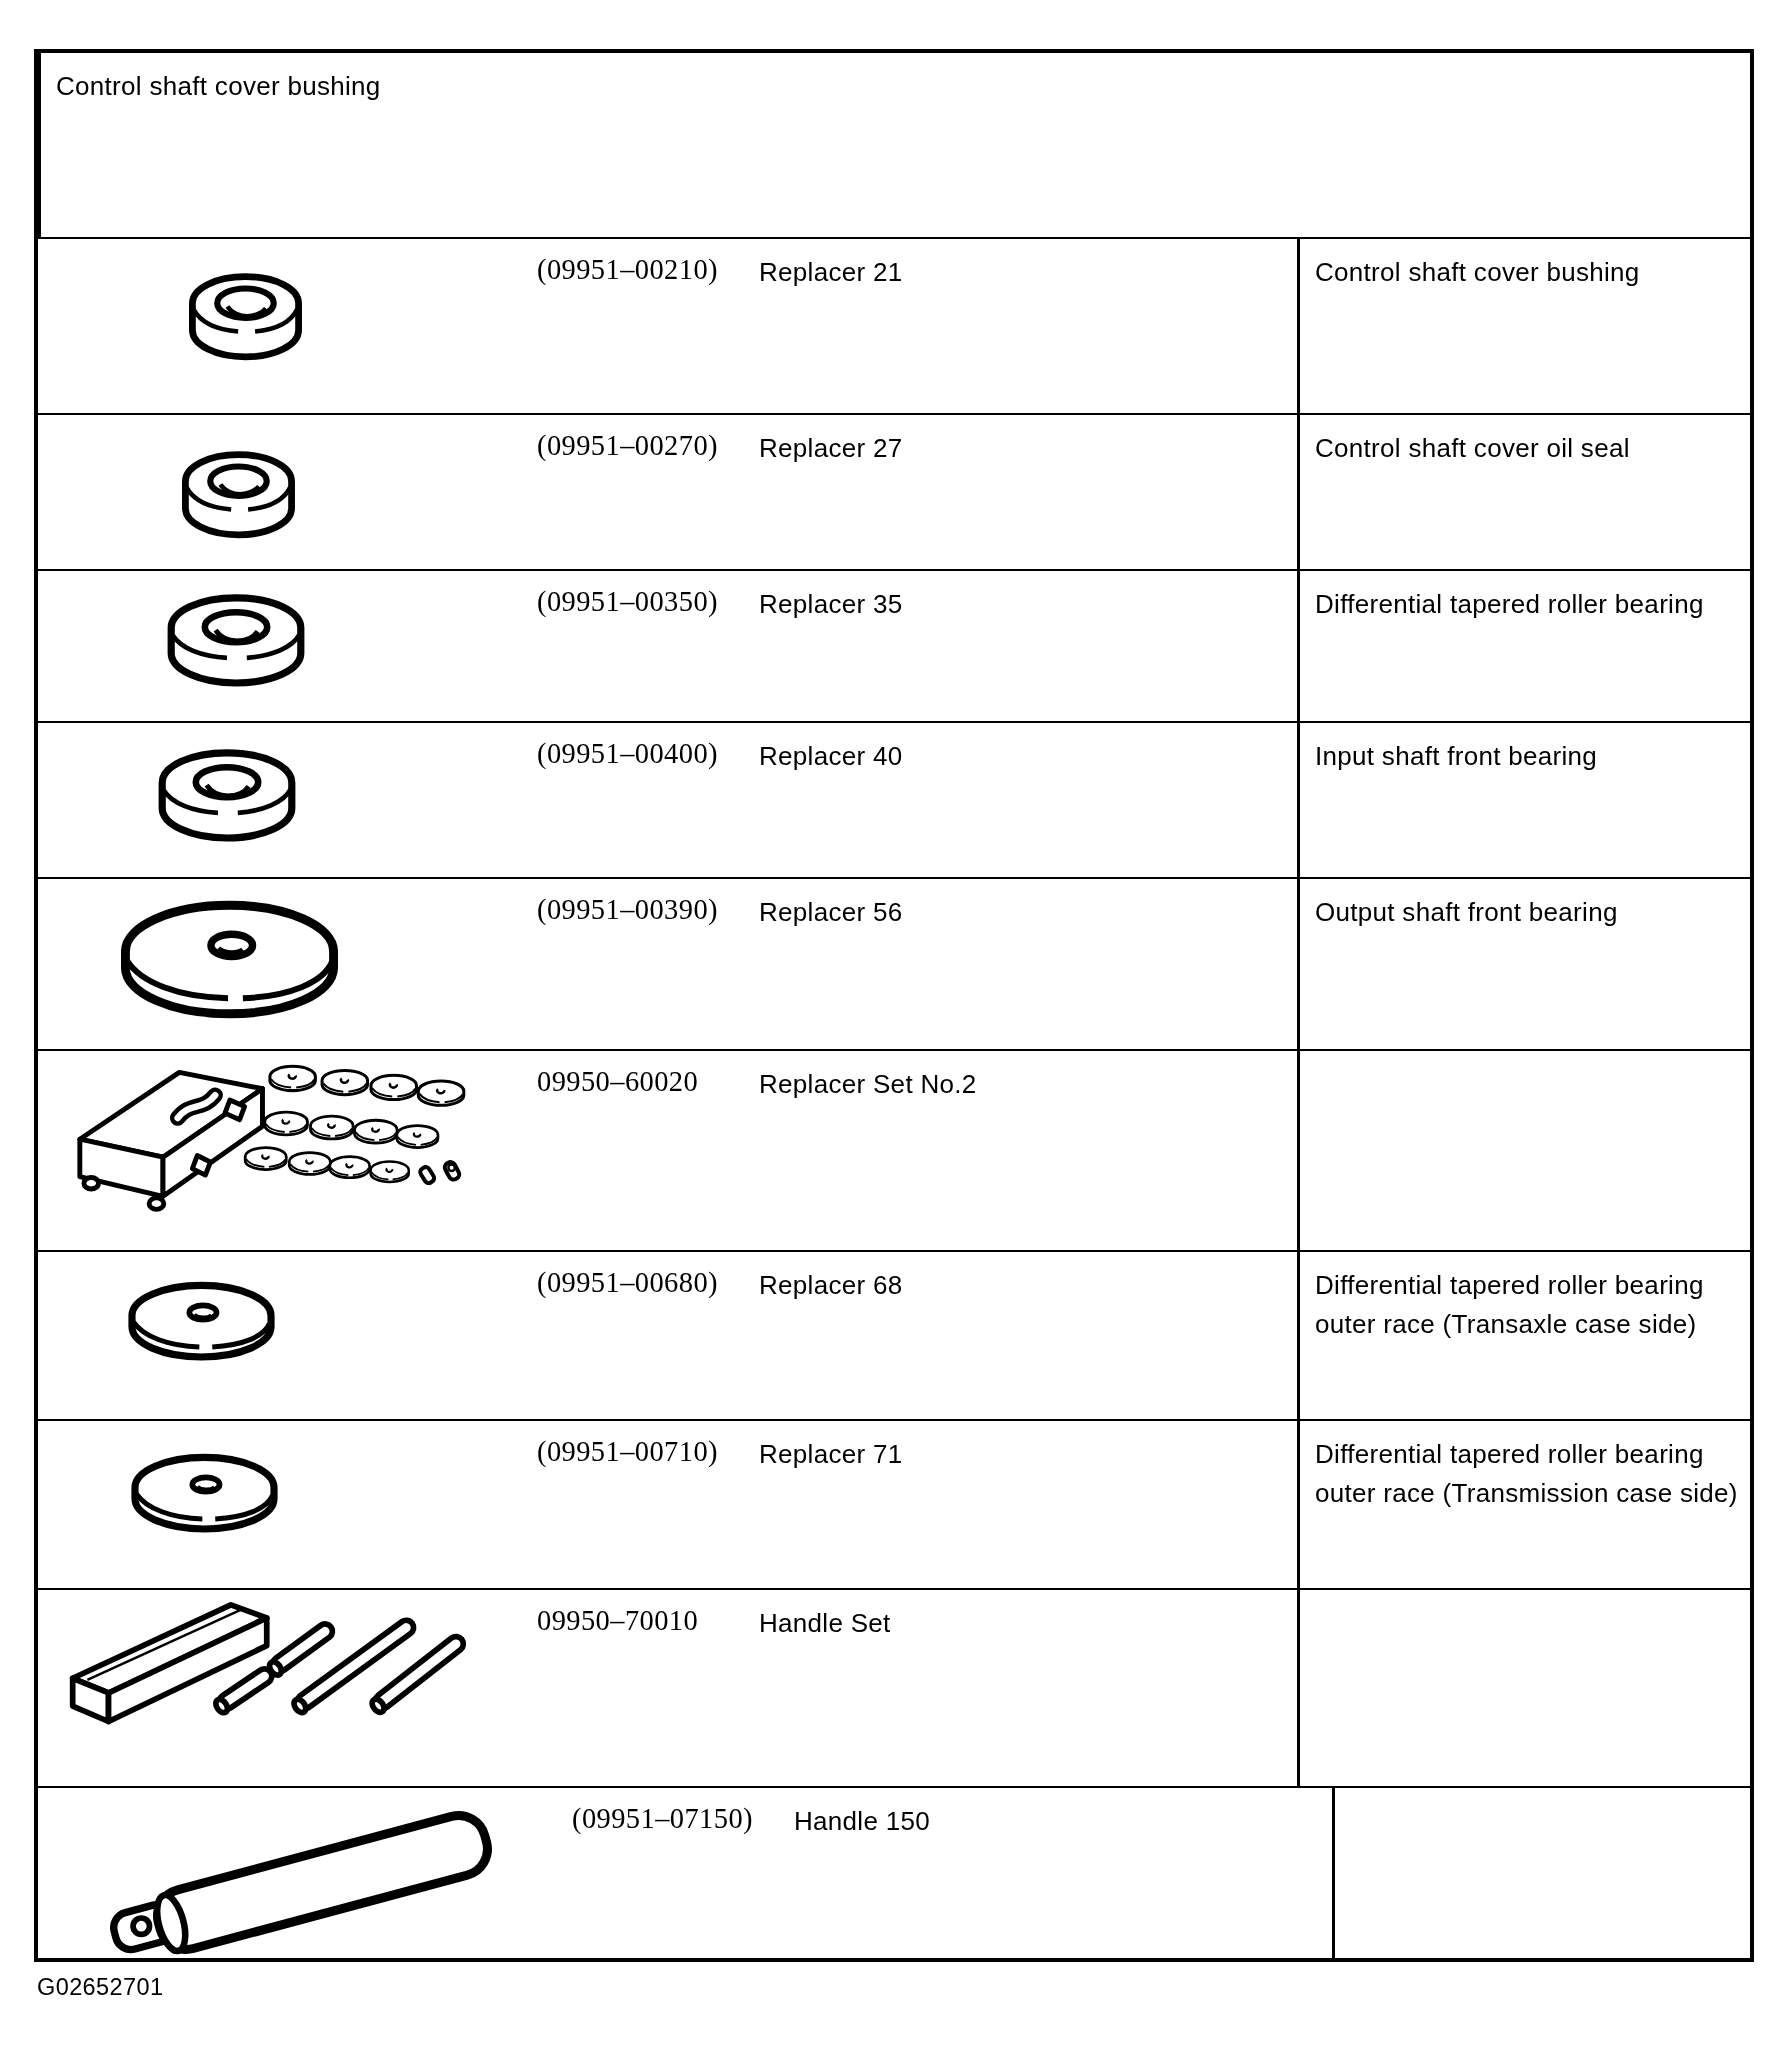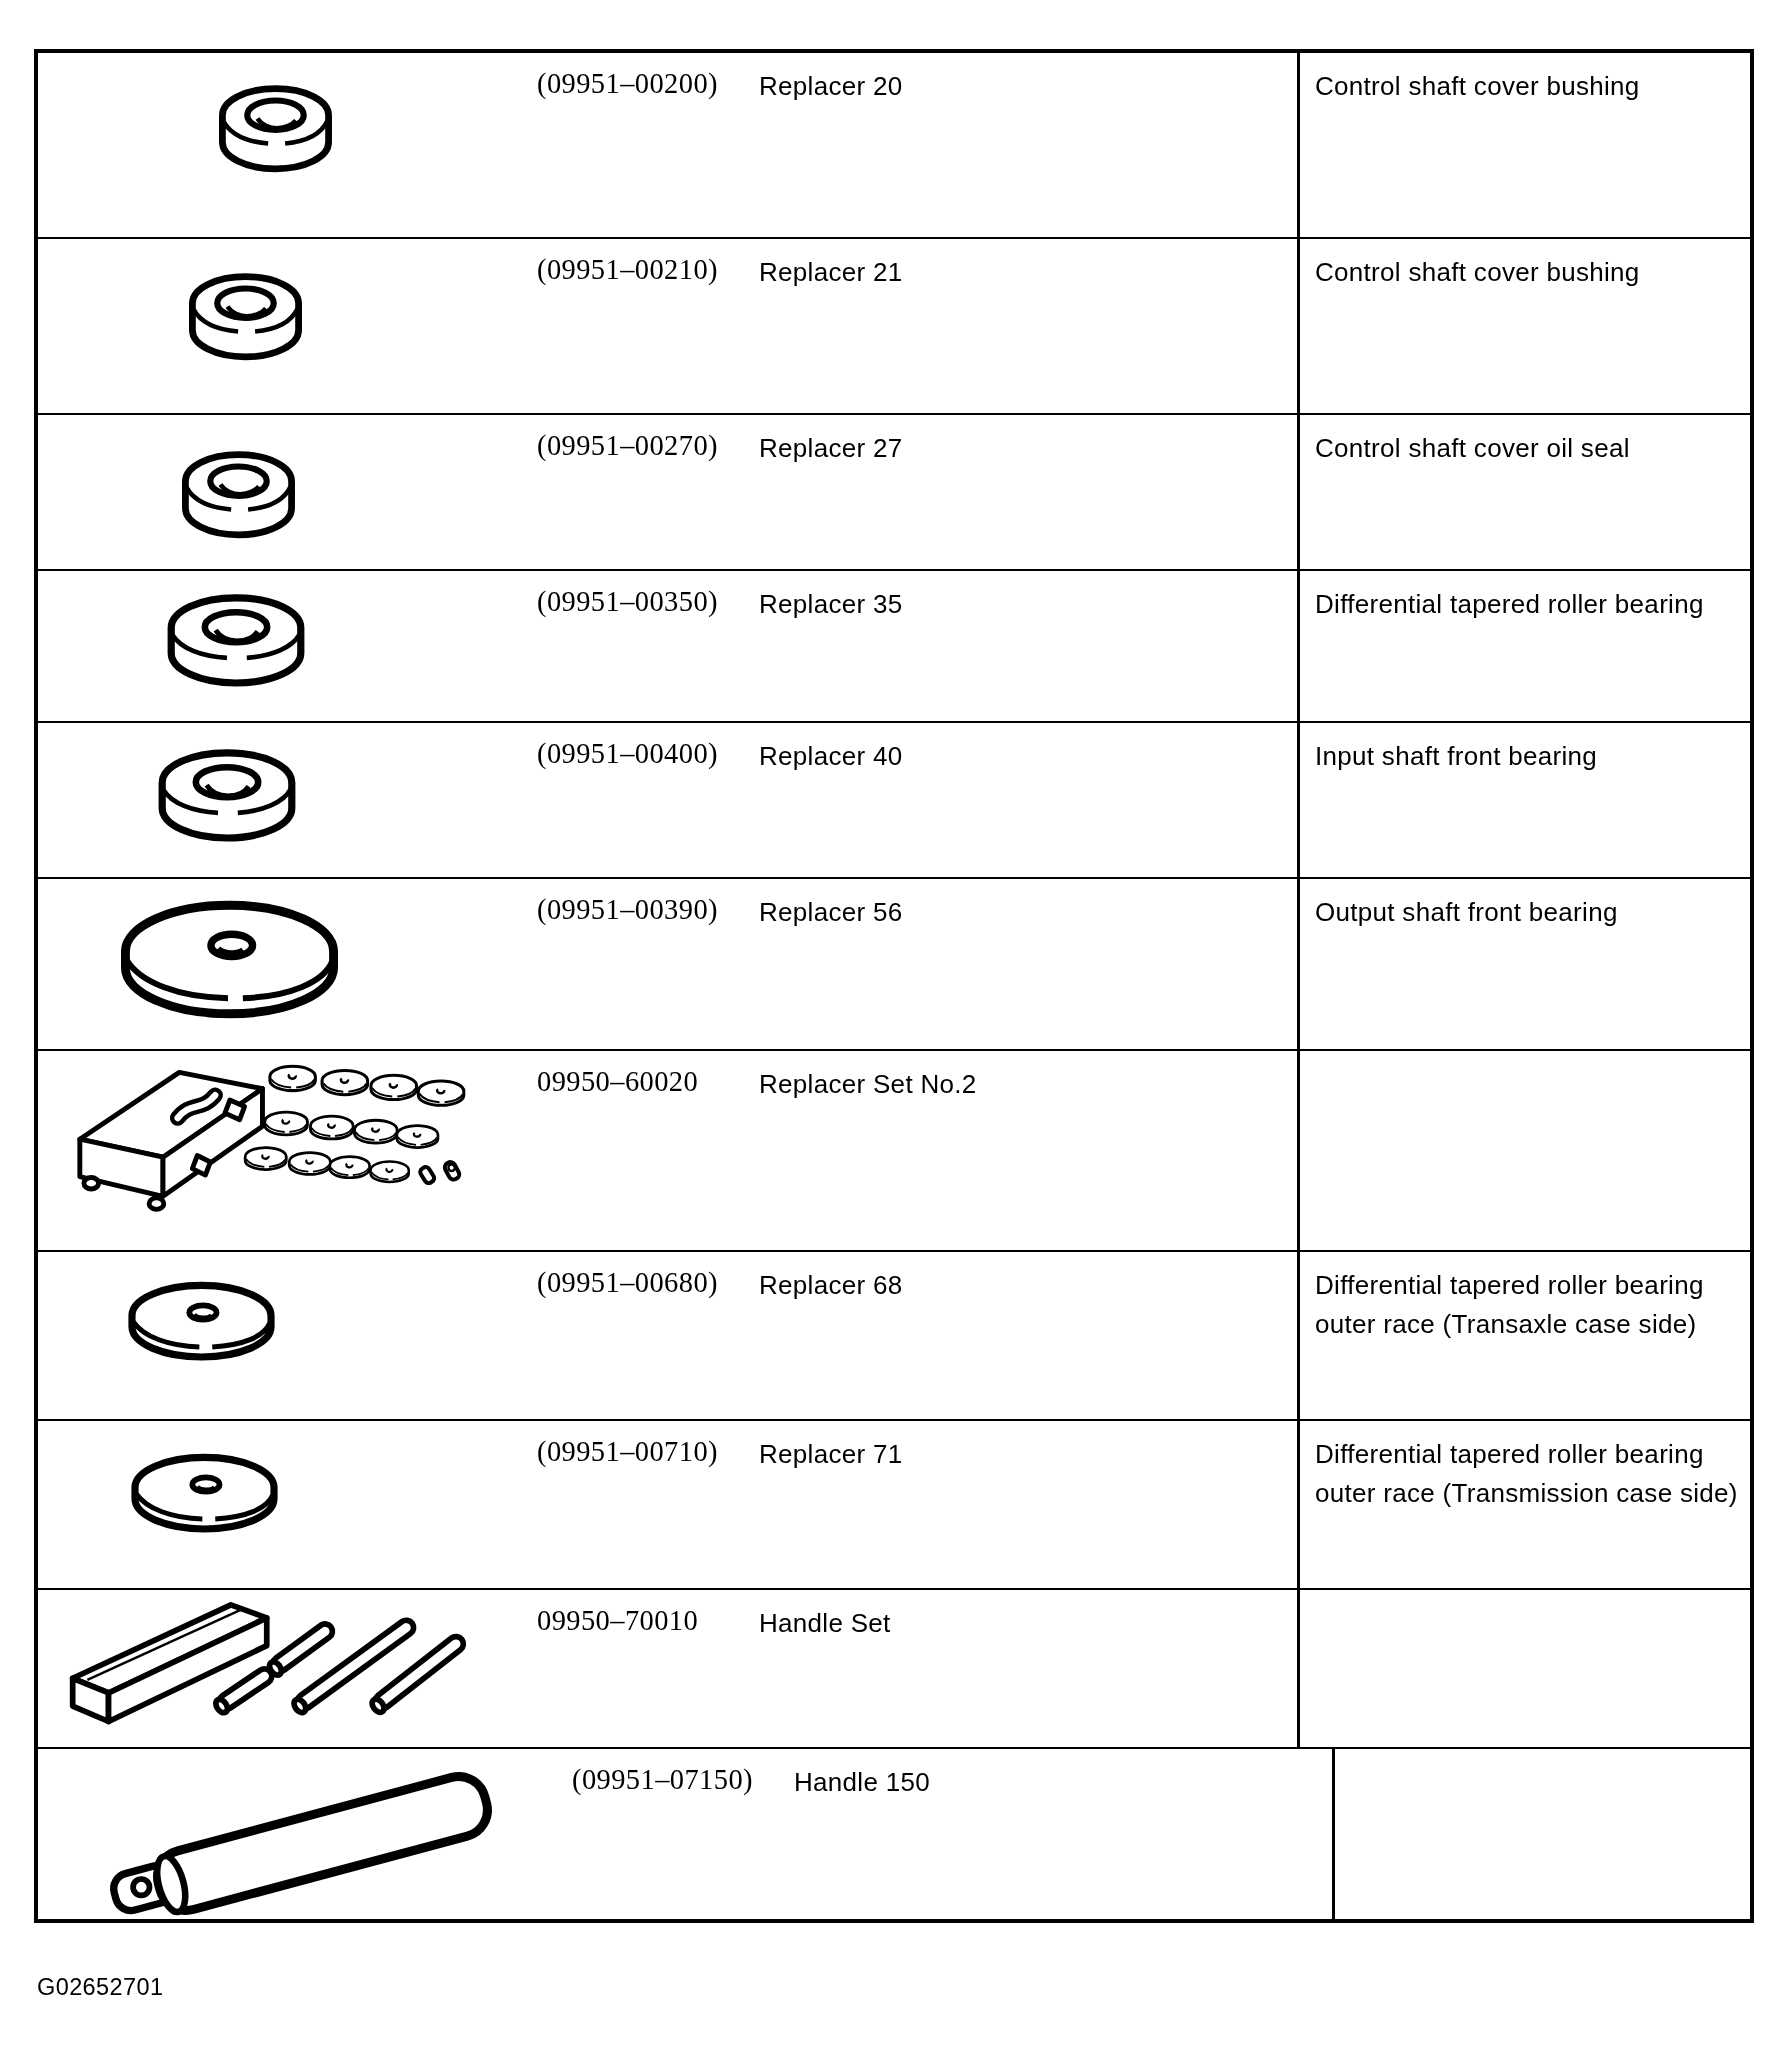--- a/index.html
+++ b/index.html
@@ -152,29 +152,20 @@
         </g>
         <circle cx="64" cy="160" r="10" fill="none" stroke-width="7"></circle>
       </g>
     </symbol>
   </defs>
 </svg>
 
 <div class="sst-table">
 
   <div class="row" style="height:186px">
-    <div class="cell-left">
-      <div class="illus r1">
-          <svg viewBox="0 0 210 170">
-            <use href="#sym-bushing"></use>
-          </svg>
-        </div>
-      <div class="pn">(09951–00200)</div>
-      <div class="name">Replacer 20</div>
-    </div>
     <div class="cell-right">Control shaft cover bushing</div>
   </div>
 
   <div class="row" style="height:176px">
     <div class="cell-left">
       <div class="illus r2">
           <svg viewBox="0 0 210 170">
             <use href="#sym-bushing"></use>
           </svg>
         </div>
@@ -268,21 +259,21 @@
           <svg viewBox="0 0 210 120">
             <use href="#sym-disc"></use>
           </svg>
         </div>
       <div class="pn">(09951–00710)</div>
       <div class="name">Replacer 71</div>
     </div>
     <div class="cell-right">Differential tapered roller bearing outer race (Transmission case side)</div>
   </div>
 
-  <div class="row" style="height:159px">
+  <div class="row" style="height:198px">
     <div class="cell-left">
       <div class="illus r10">
           <svg viewBox="0 0 520 180">
             <use href="#sym-handleset"></use>
           </svg>
         </div>
       <div class="pn">09950–70010</div>
       <div class="name">Handle Set</div>
     </div>
     <div class="cell-right"></div>

